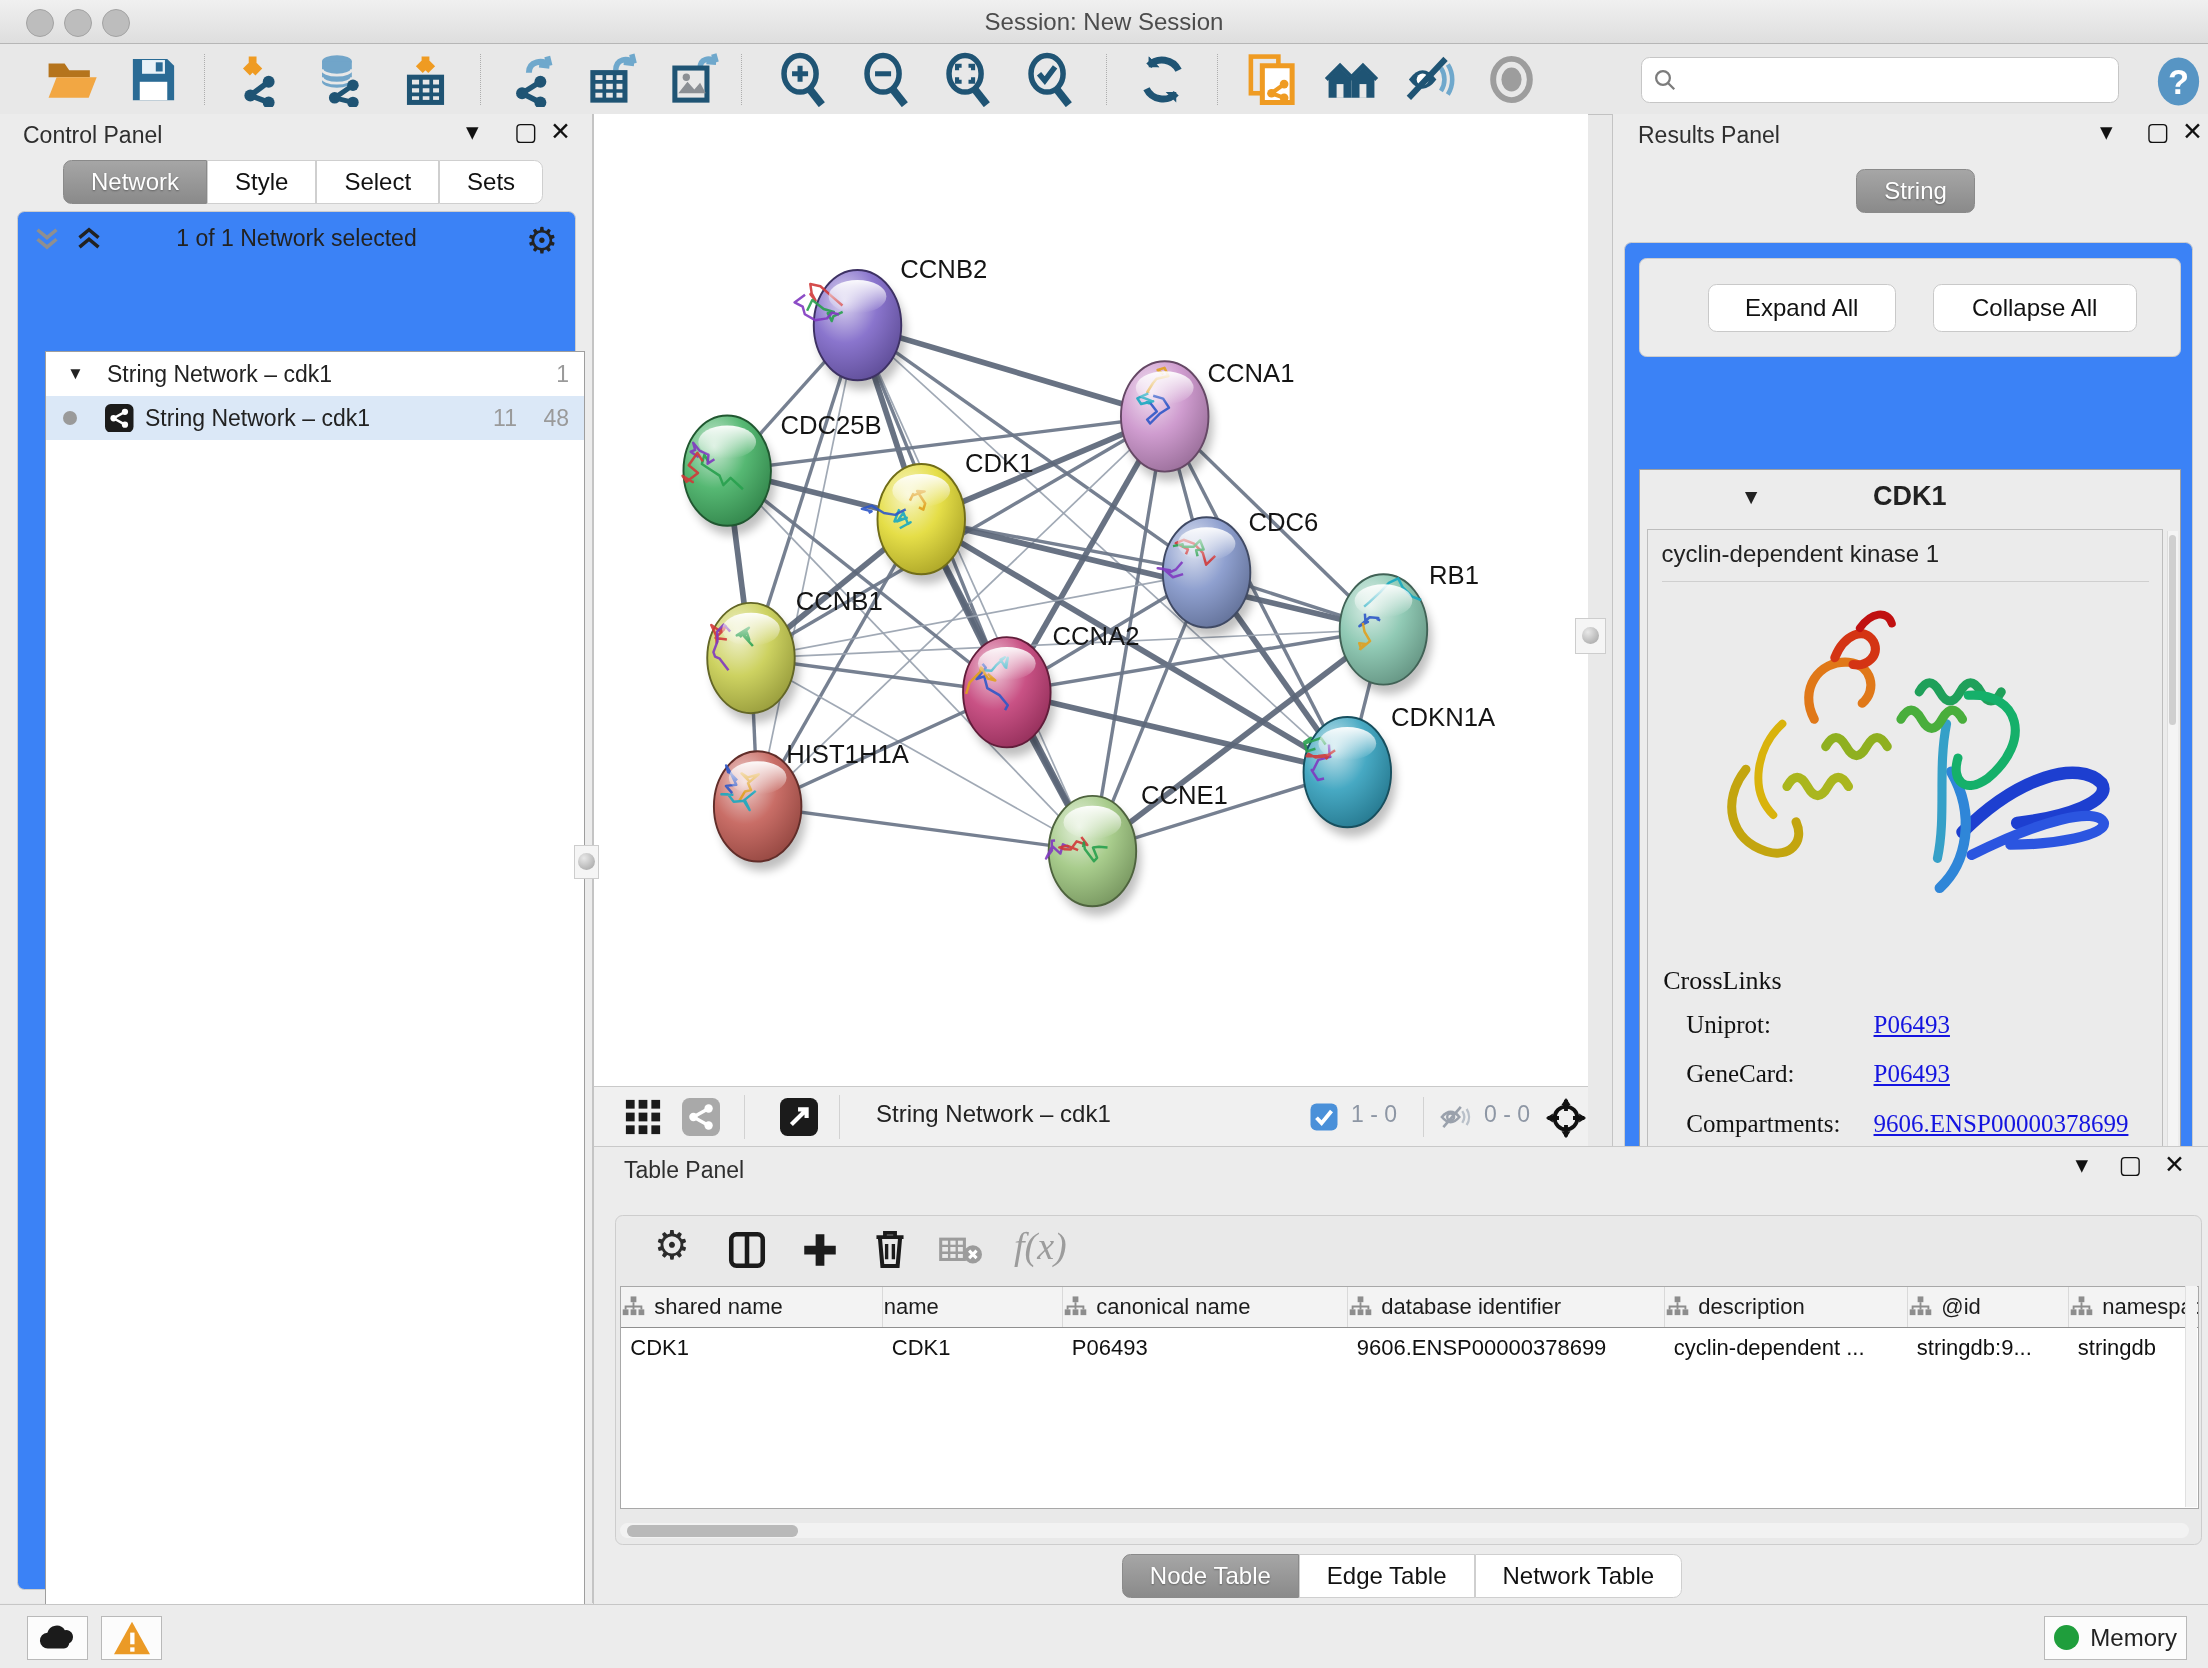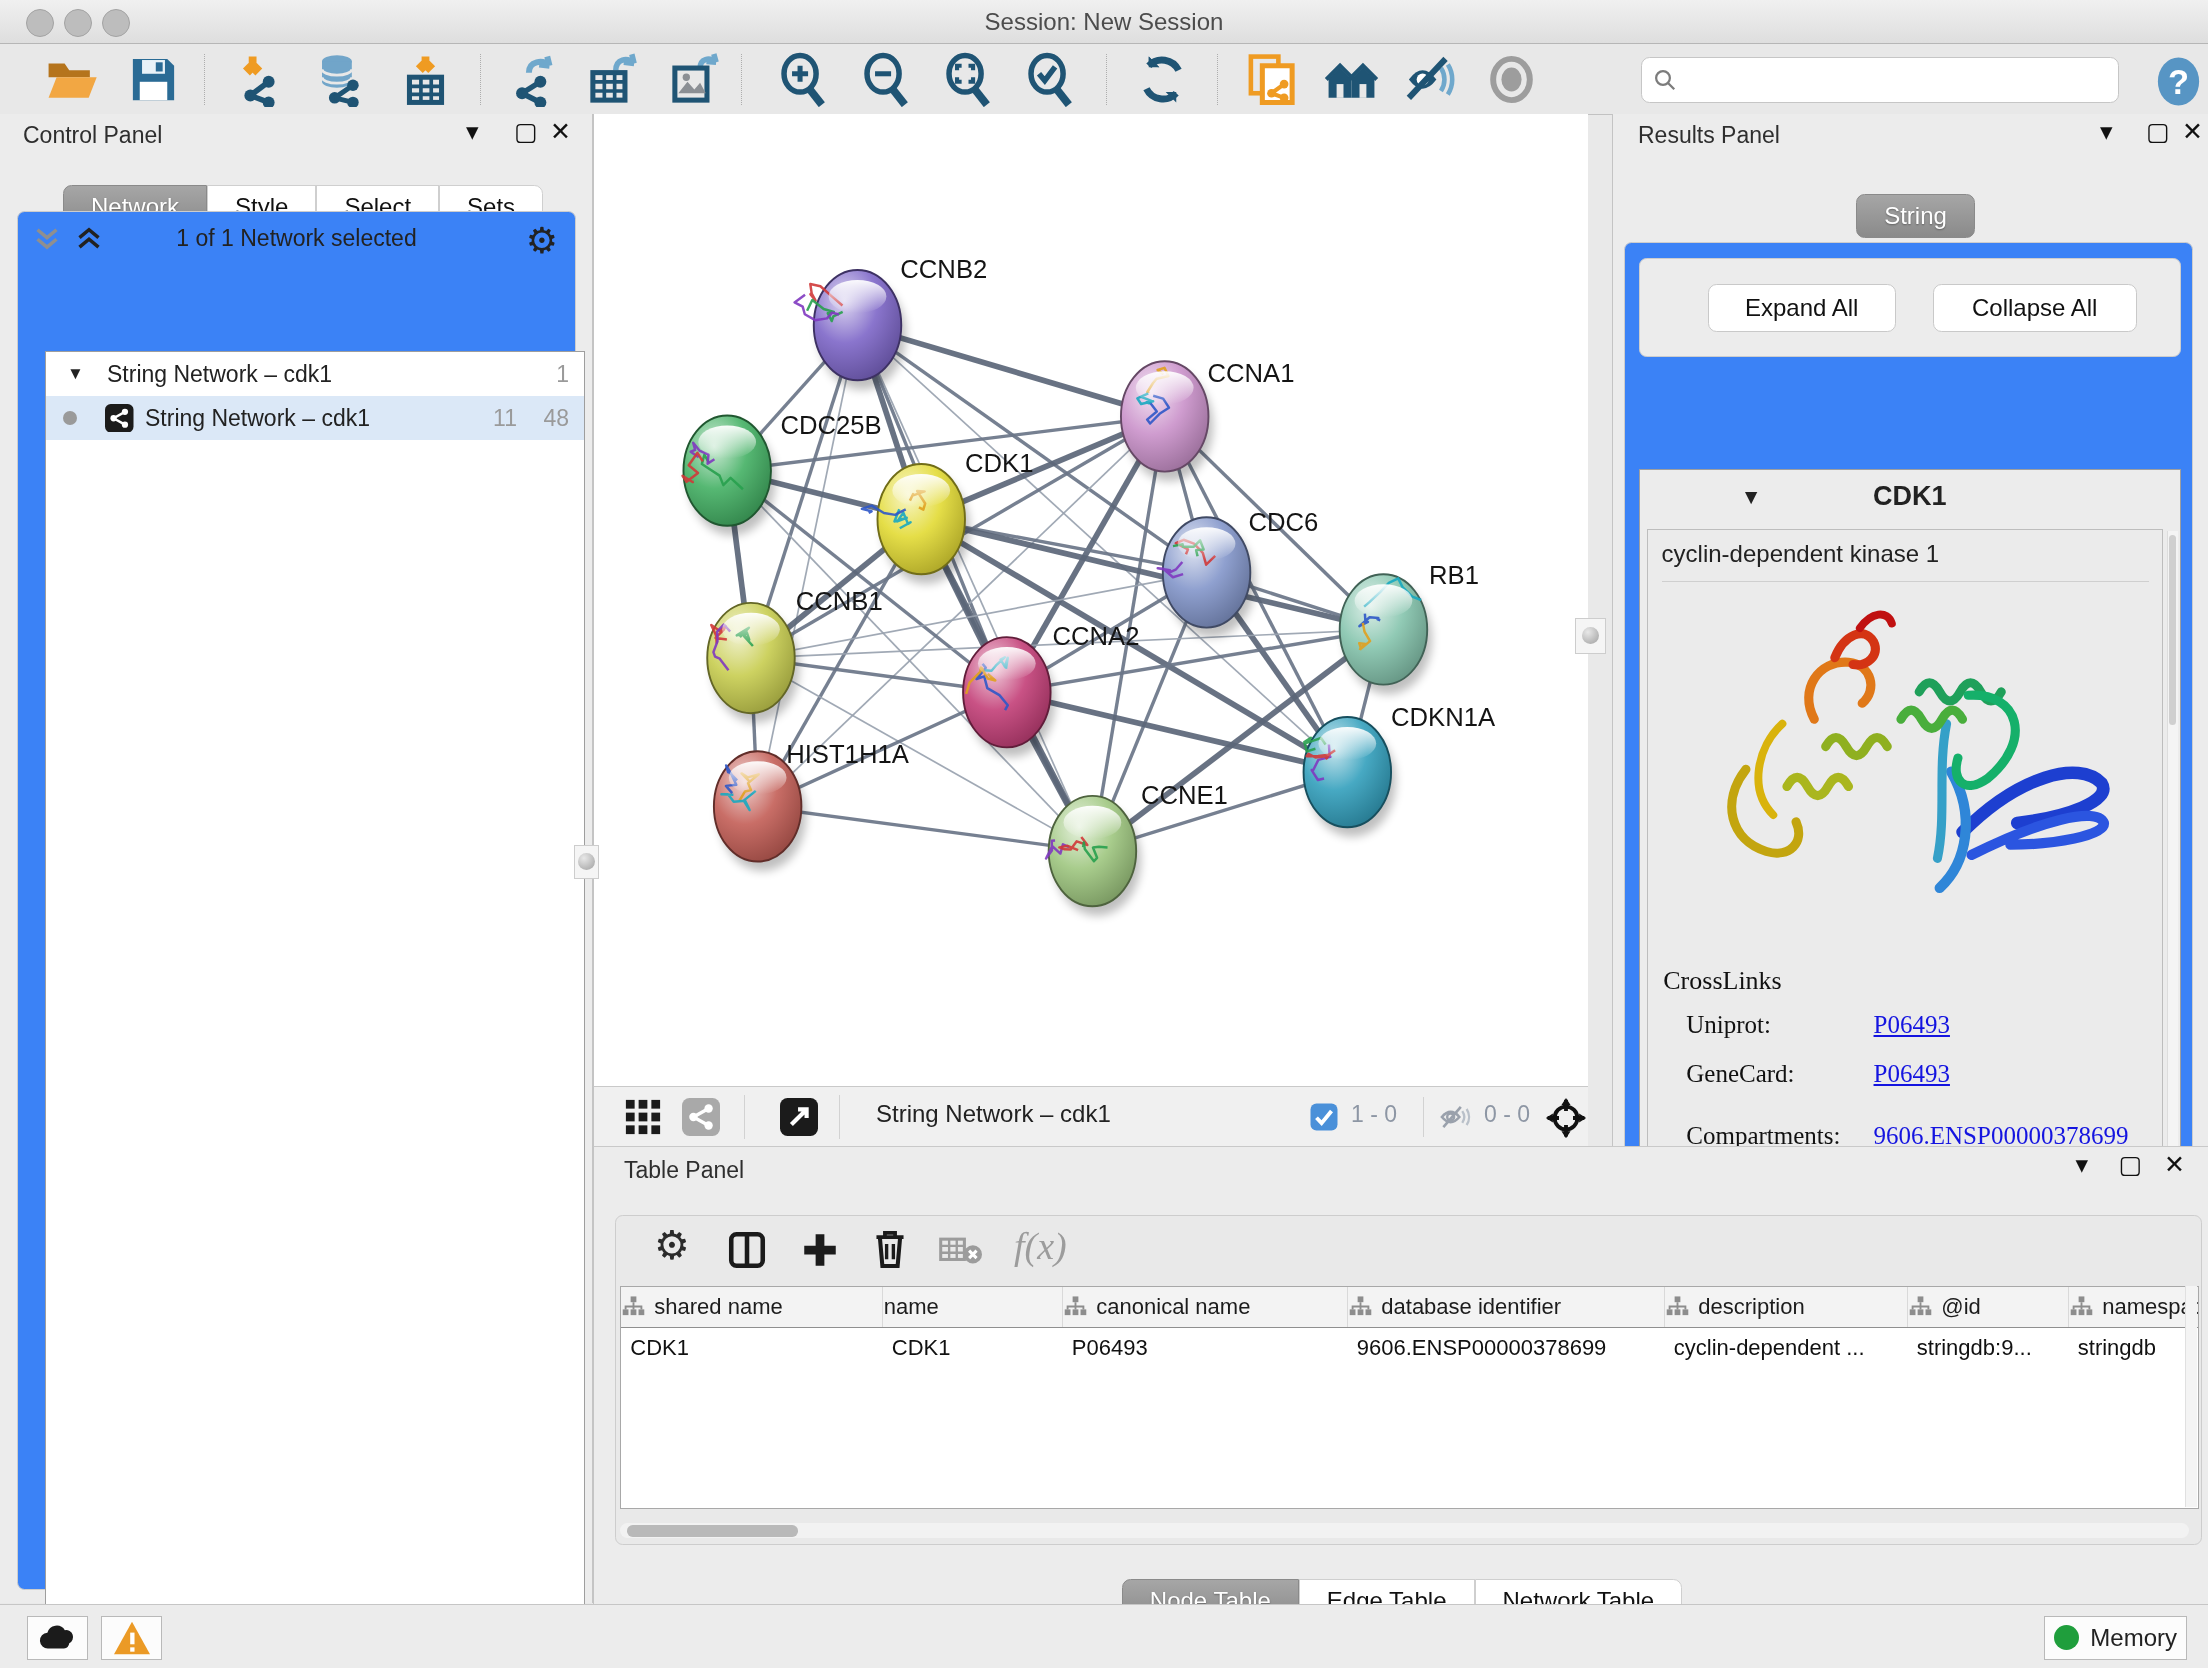--- a/index.html
+++ b/index.html
@@ -23,21 +23,21 @@
   #search-box svg{position:absolute;left:11.4px;top:9.5px;}
   #search-input{position:absolute;left:44px;top:3.8px;width:418px;height:34px;border:none;
     outline:none;font-size:21px;background:transparent;}
   
   .panel-title{font-size:23px;color:#2e2e2e;}
   .panel-ctl{position:absolute;top:0;font-size:25px;color:#111;cursor:pointer;line-height:34px;}
   .tab{display:inline-block;height:42px;line-height:42px;padding:0 27px;background:#fff;
     border:1px solid #cfcfcf;font-size:24px;color:#111;cursor:pointer;}
   .tab.sel{background:linear-gradient(#a6a6a6,#8a8a8a);color:#fff;border-color:#8a8a8a;
     text-shadow:0 1px 1.9px rgba(0,0,0,.35);}
-  .tab:first-child{border-radius:8.6px 0 0 8.6px;margin-top:25px;}
+  .tab:first-child{border-radius:8.6px 0 0 8.6px;}
   .tab:last-child{border-radius:0 8.6px 8.6px 0;}
   .groupbox{background:#3b82f6;border:1px solid #cdcdcd;border-radius:7.6px;}
   
   #control-panel{left:0;top:114px;width:592px;height:1489px;background:#ececec;
     border-right:1px solid #c4c4c4;}
   #cp-list{position:absolute;left:27px;top:139px;width:538px;height:1316px;background:#fff;
     border:1px solid #9e9e9e;}
   .net-row{position:relative;height:44px;line-height:44px;font-size:23px;}
   .net-row .cnt{position:absolute;color:#9a9a9a;}
   #net-child{background:#dcе9f8;background:#dbe8f7;}
@@ -589,21 +589,21 @@
               <path d="M138 62 C146 42 164 34 172 48 C178 60 166 70 154 68" stroke="#d43414" stroke-width="8"></path>
               <path d="M160 36 C170 22 184 20 188 32" stroke="#c01010" stroke-width="7"></path>
             </g>
           </svg>
 
           <div class="abs xl" style="left:15px;top:436px;font-weight:normal;font-size:26px">CrossLinks</div>
           <div class="abs" style="left:38px;top:481px;width:466px">
             <div class="xl" style="margin-bottom:21px">
               <span style="display:inline-block;width:181px">Uniprot:</span>
               <a>P06493</a></div>
-            <div class="xl" style="margin-bottom:34px">
+            <div class="xl" style="margin-bottom:22px">
               <span style="display:inline-block;width:181px">GeneCard:</span>
               <a>P06493</a></div>
             <div class="xl" style="margin-bottom:21px">
               <span style="display:inline-block;width:181px">Compartments:</span>
               <a>9606.ENSP00000378699</a></div>
             <div class="xl" style="margin-bottom:21px">
               <span style="display:inline-block;width:181px">Tissues:</span>
               <a>9606.ENSP00000378699</a></div>
             <div class="xl">
               <span style="display:inline-block;width:181px">Pharos:</span>

